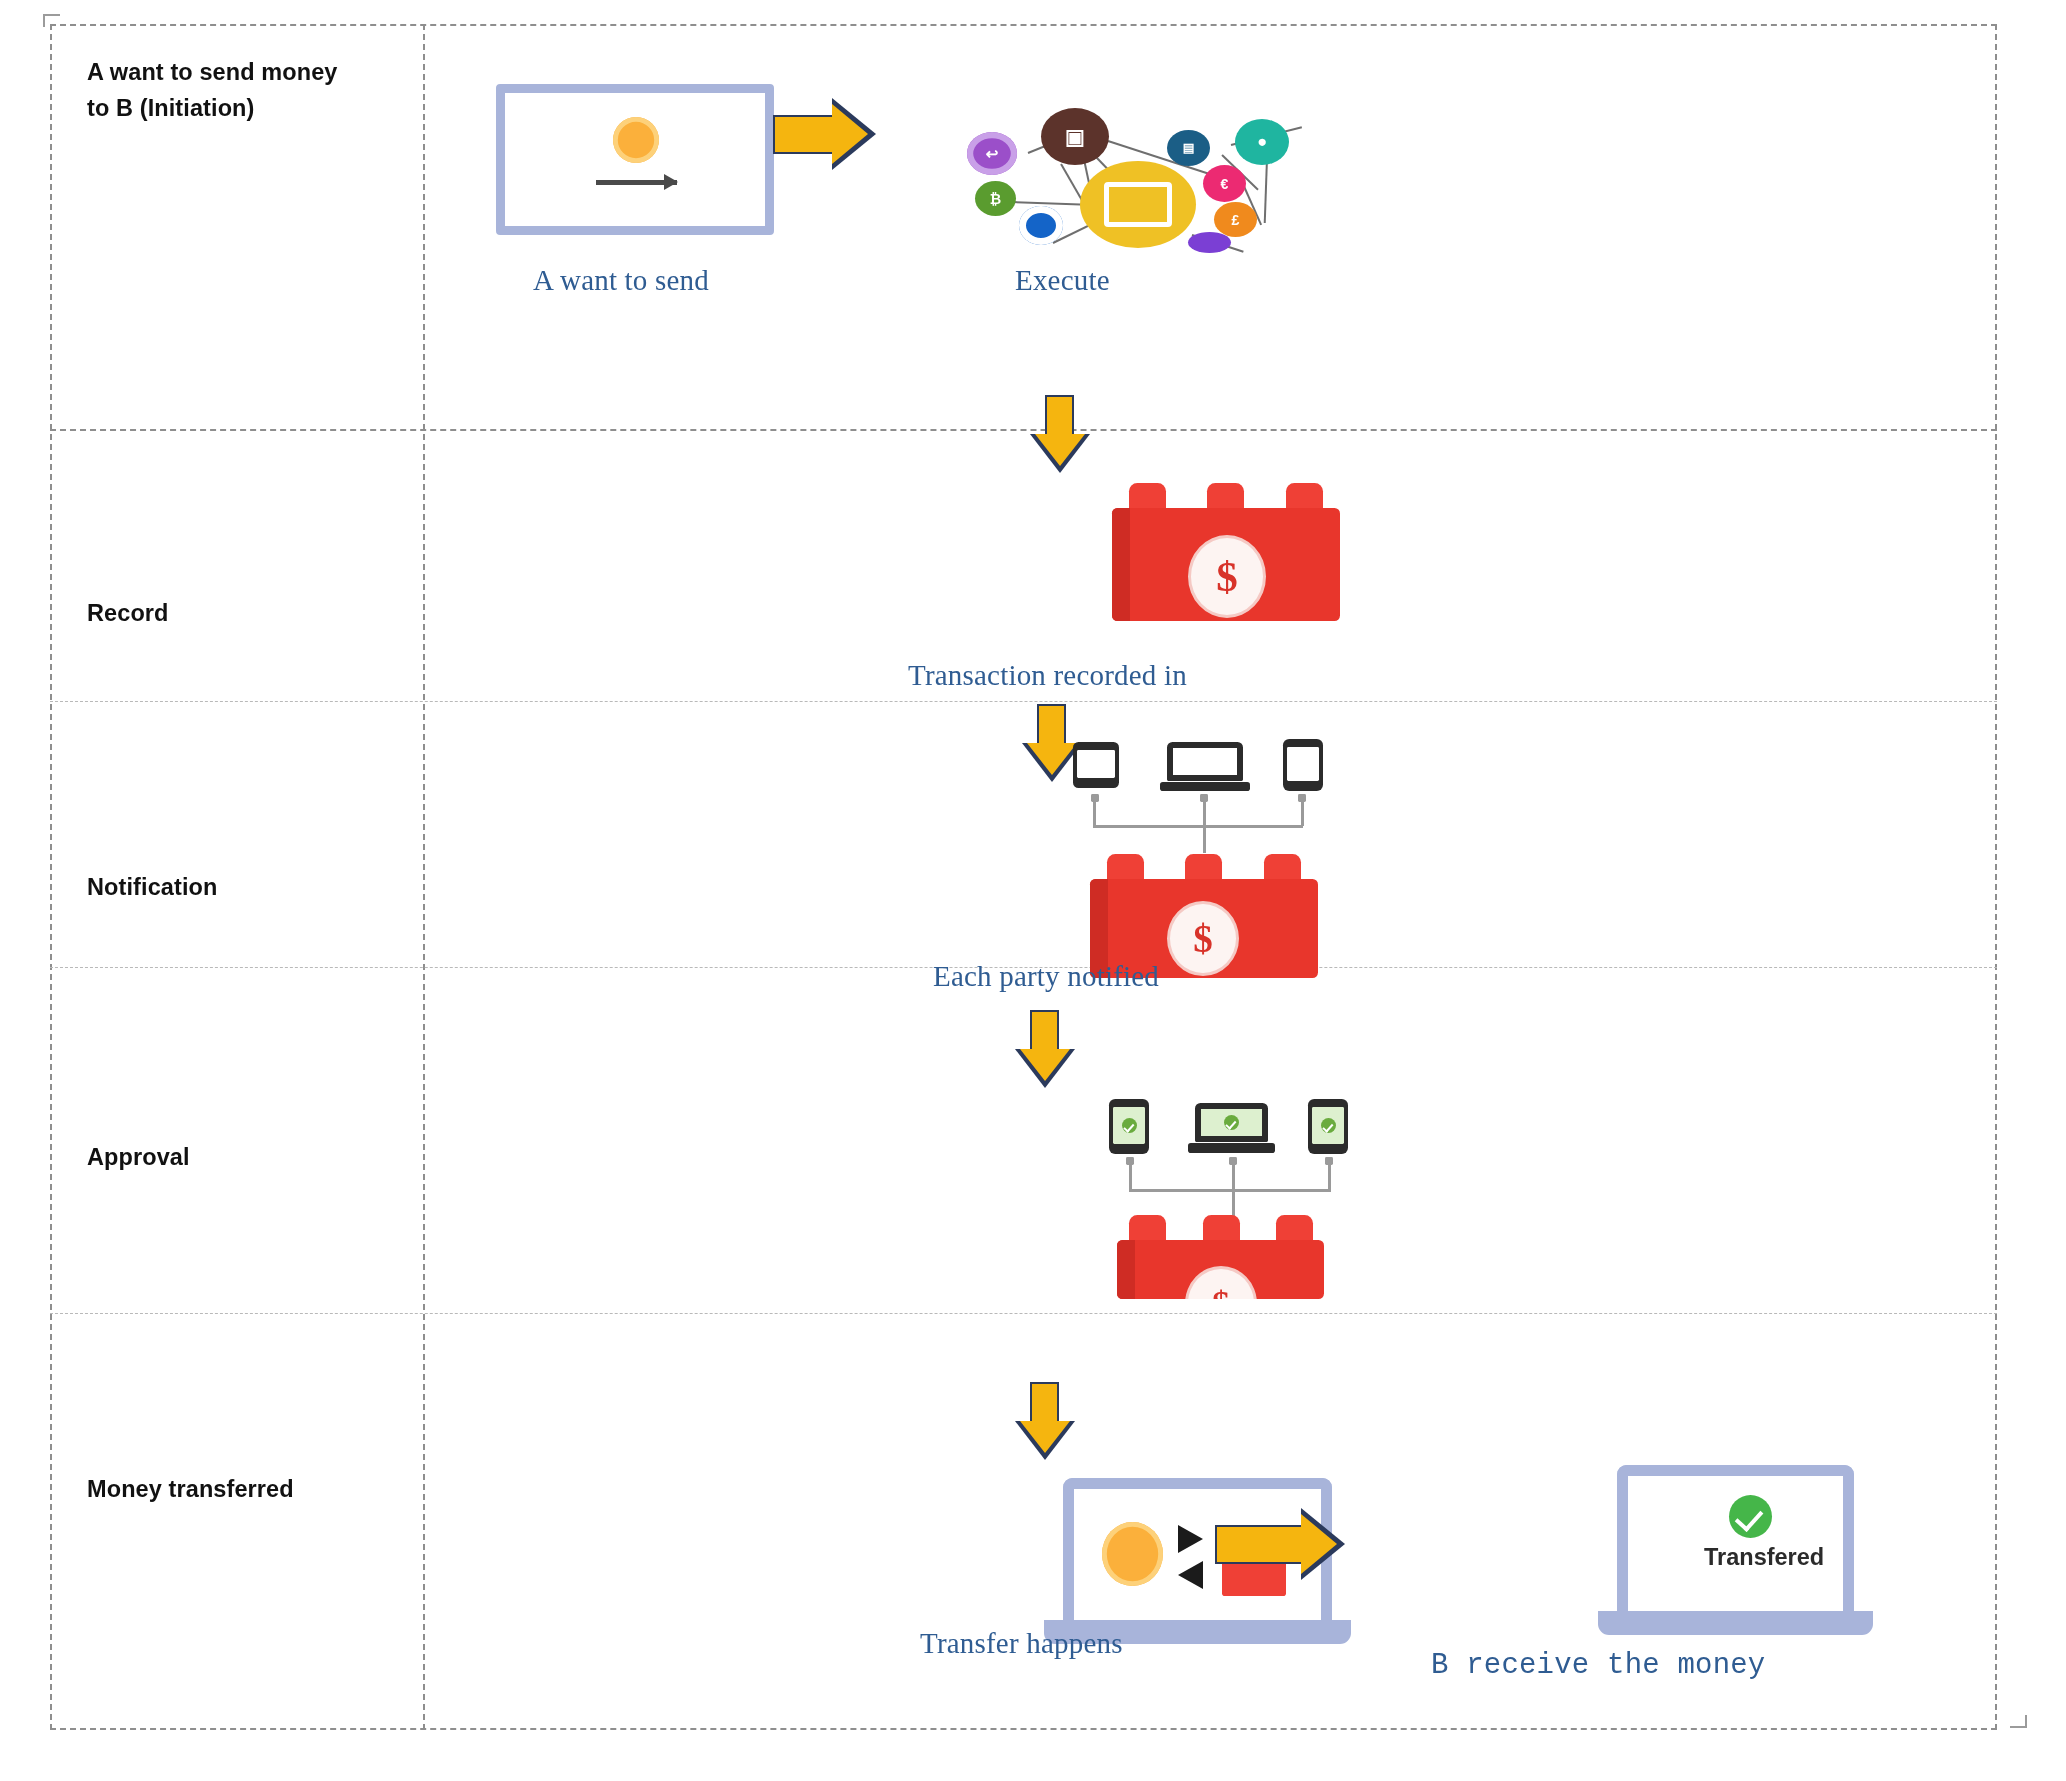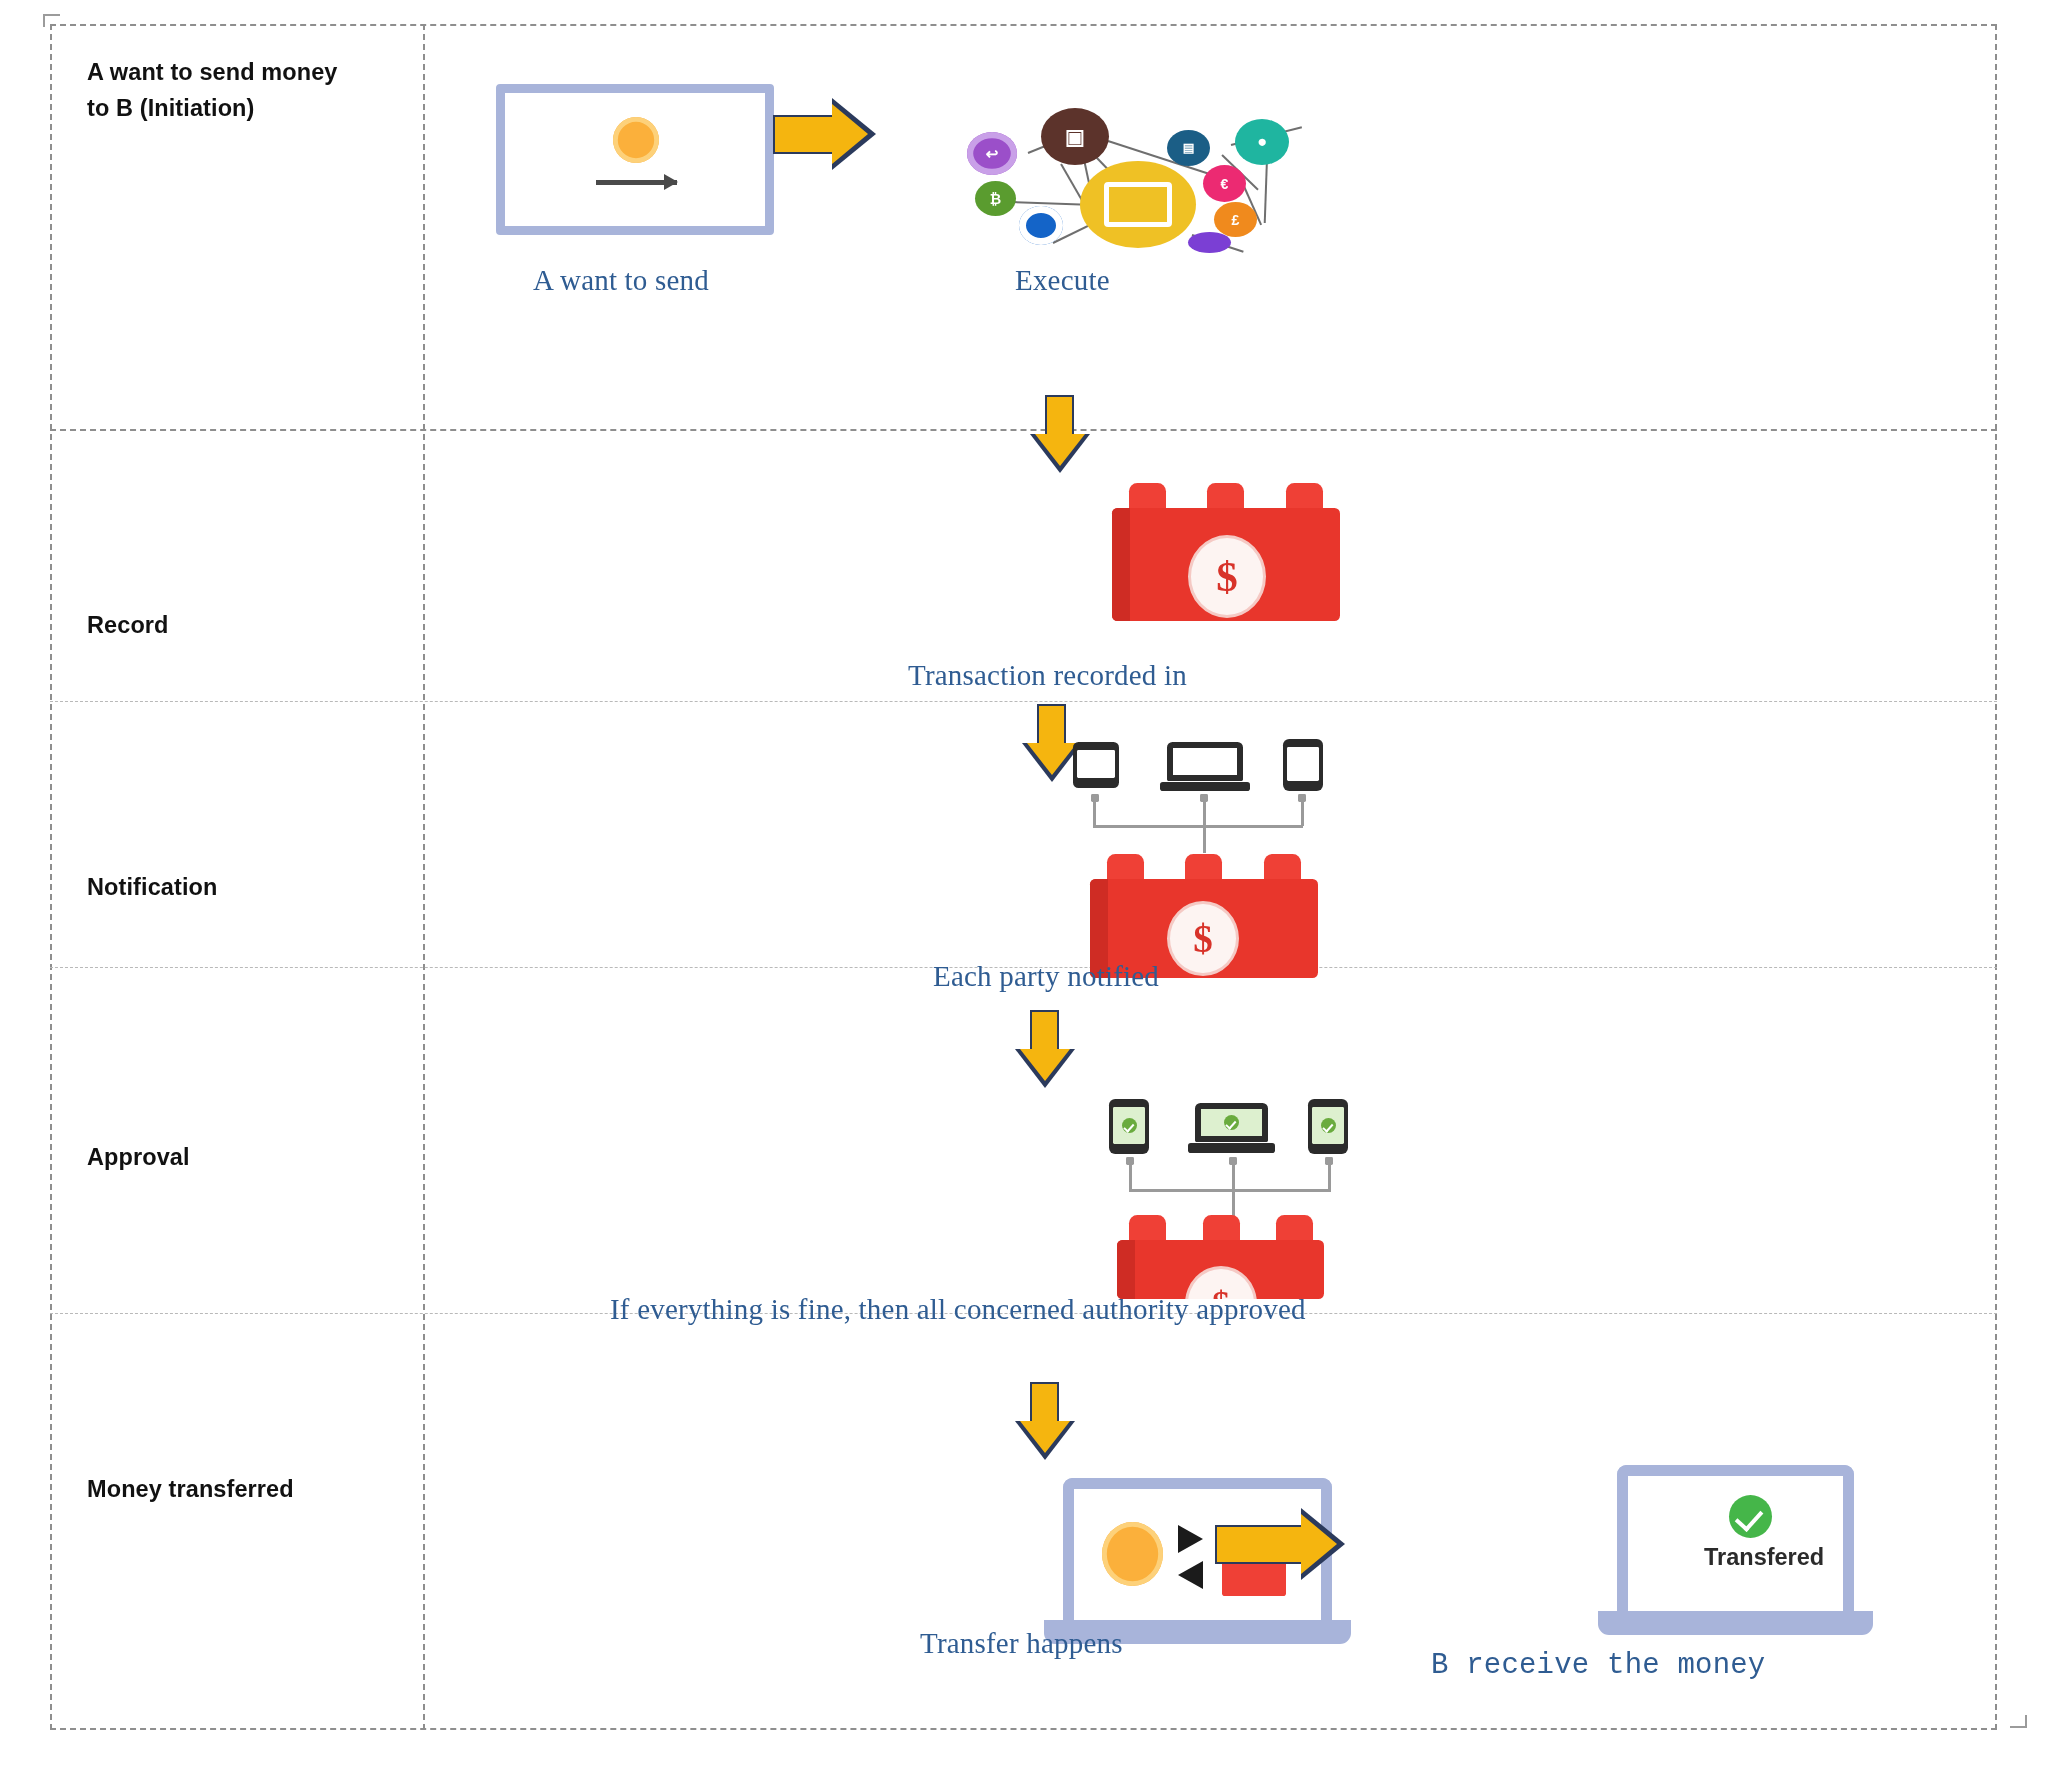--- a/index.html
+++ b/index.html
@@ -102,21 +102,21 @@
     <div class="outer"></div>
     <div class="vline" style="left:373px;"></div>
     <div class="hline" style="top:405px;"></div>
     <div class="hline faint" style="top:677px;"></div>
     <div class="hline faint" style="top:943px;"></div>
     <div class="hline faint" style="top:1289px;"></div>
   </div>
 
   <div class="rowlabel" style="top:54px;">A want to send money
 to B (Initiation)</div>
-  <div class="rowlabel" style="top:595px;margin-top:12px;">Record</div>
+  <div class="rowlabel" style="top:595px;">Record</div>
   <div class="rowlabel" style="top:869px;">Notification</div>
   <div class="rowlabel" style="top:1139px;">Approval</div>
   <div class="rowlabel" style="top:1471px;">Money transferred</div>
 
   <div class="monitor" style="left:496px;top:84px;width:278px;height:151px;">
     <div class="bezel">
 
       <div class="face" style="left:7px;">
         <div class="hair" style="background:#8a5a2b;"></div>
 
@@ -267,21 +267,20 @@
   </div>
 
   <div class="brick" style="left:1117px;top:1215px;width:207px;height:84px;overflow:hidden;">
     <div class="stud" style="left:12.4px;"></div>
     <div class="stud" style="left:86px;"></div>
     <div class="stud" style="left:159px;"></div>
     <div class="body"></div>
     <div class="shade"></div>
     <div class="dollar" style="left:68px;top:51px;width:66px;height:69px;font-size:36px;">$</div>
   </div>
-  <div class="cap" style="left:610px;top:1293px;">If everything is fine, then all concerned authority approved</div>
 
   <div class="arrow-down" style="left:1015px;top:1382px;">
     <div class="shaft"></div>
       <div class="head"></div>
       <div class="head-in"></div>
   </div>
 
   <div class="bigLaptop" style="left:1063px;top:1478px;width:269px;height:142px;">
     <div class="screen">
       <div class="coin" style="left:28px;top:33px;width:61px;height:64px;"></div>

